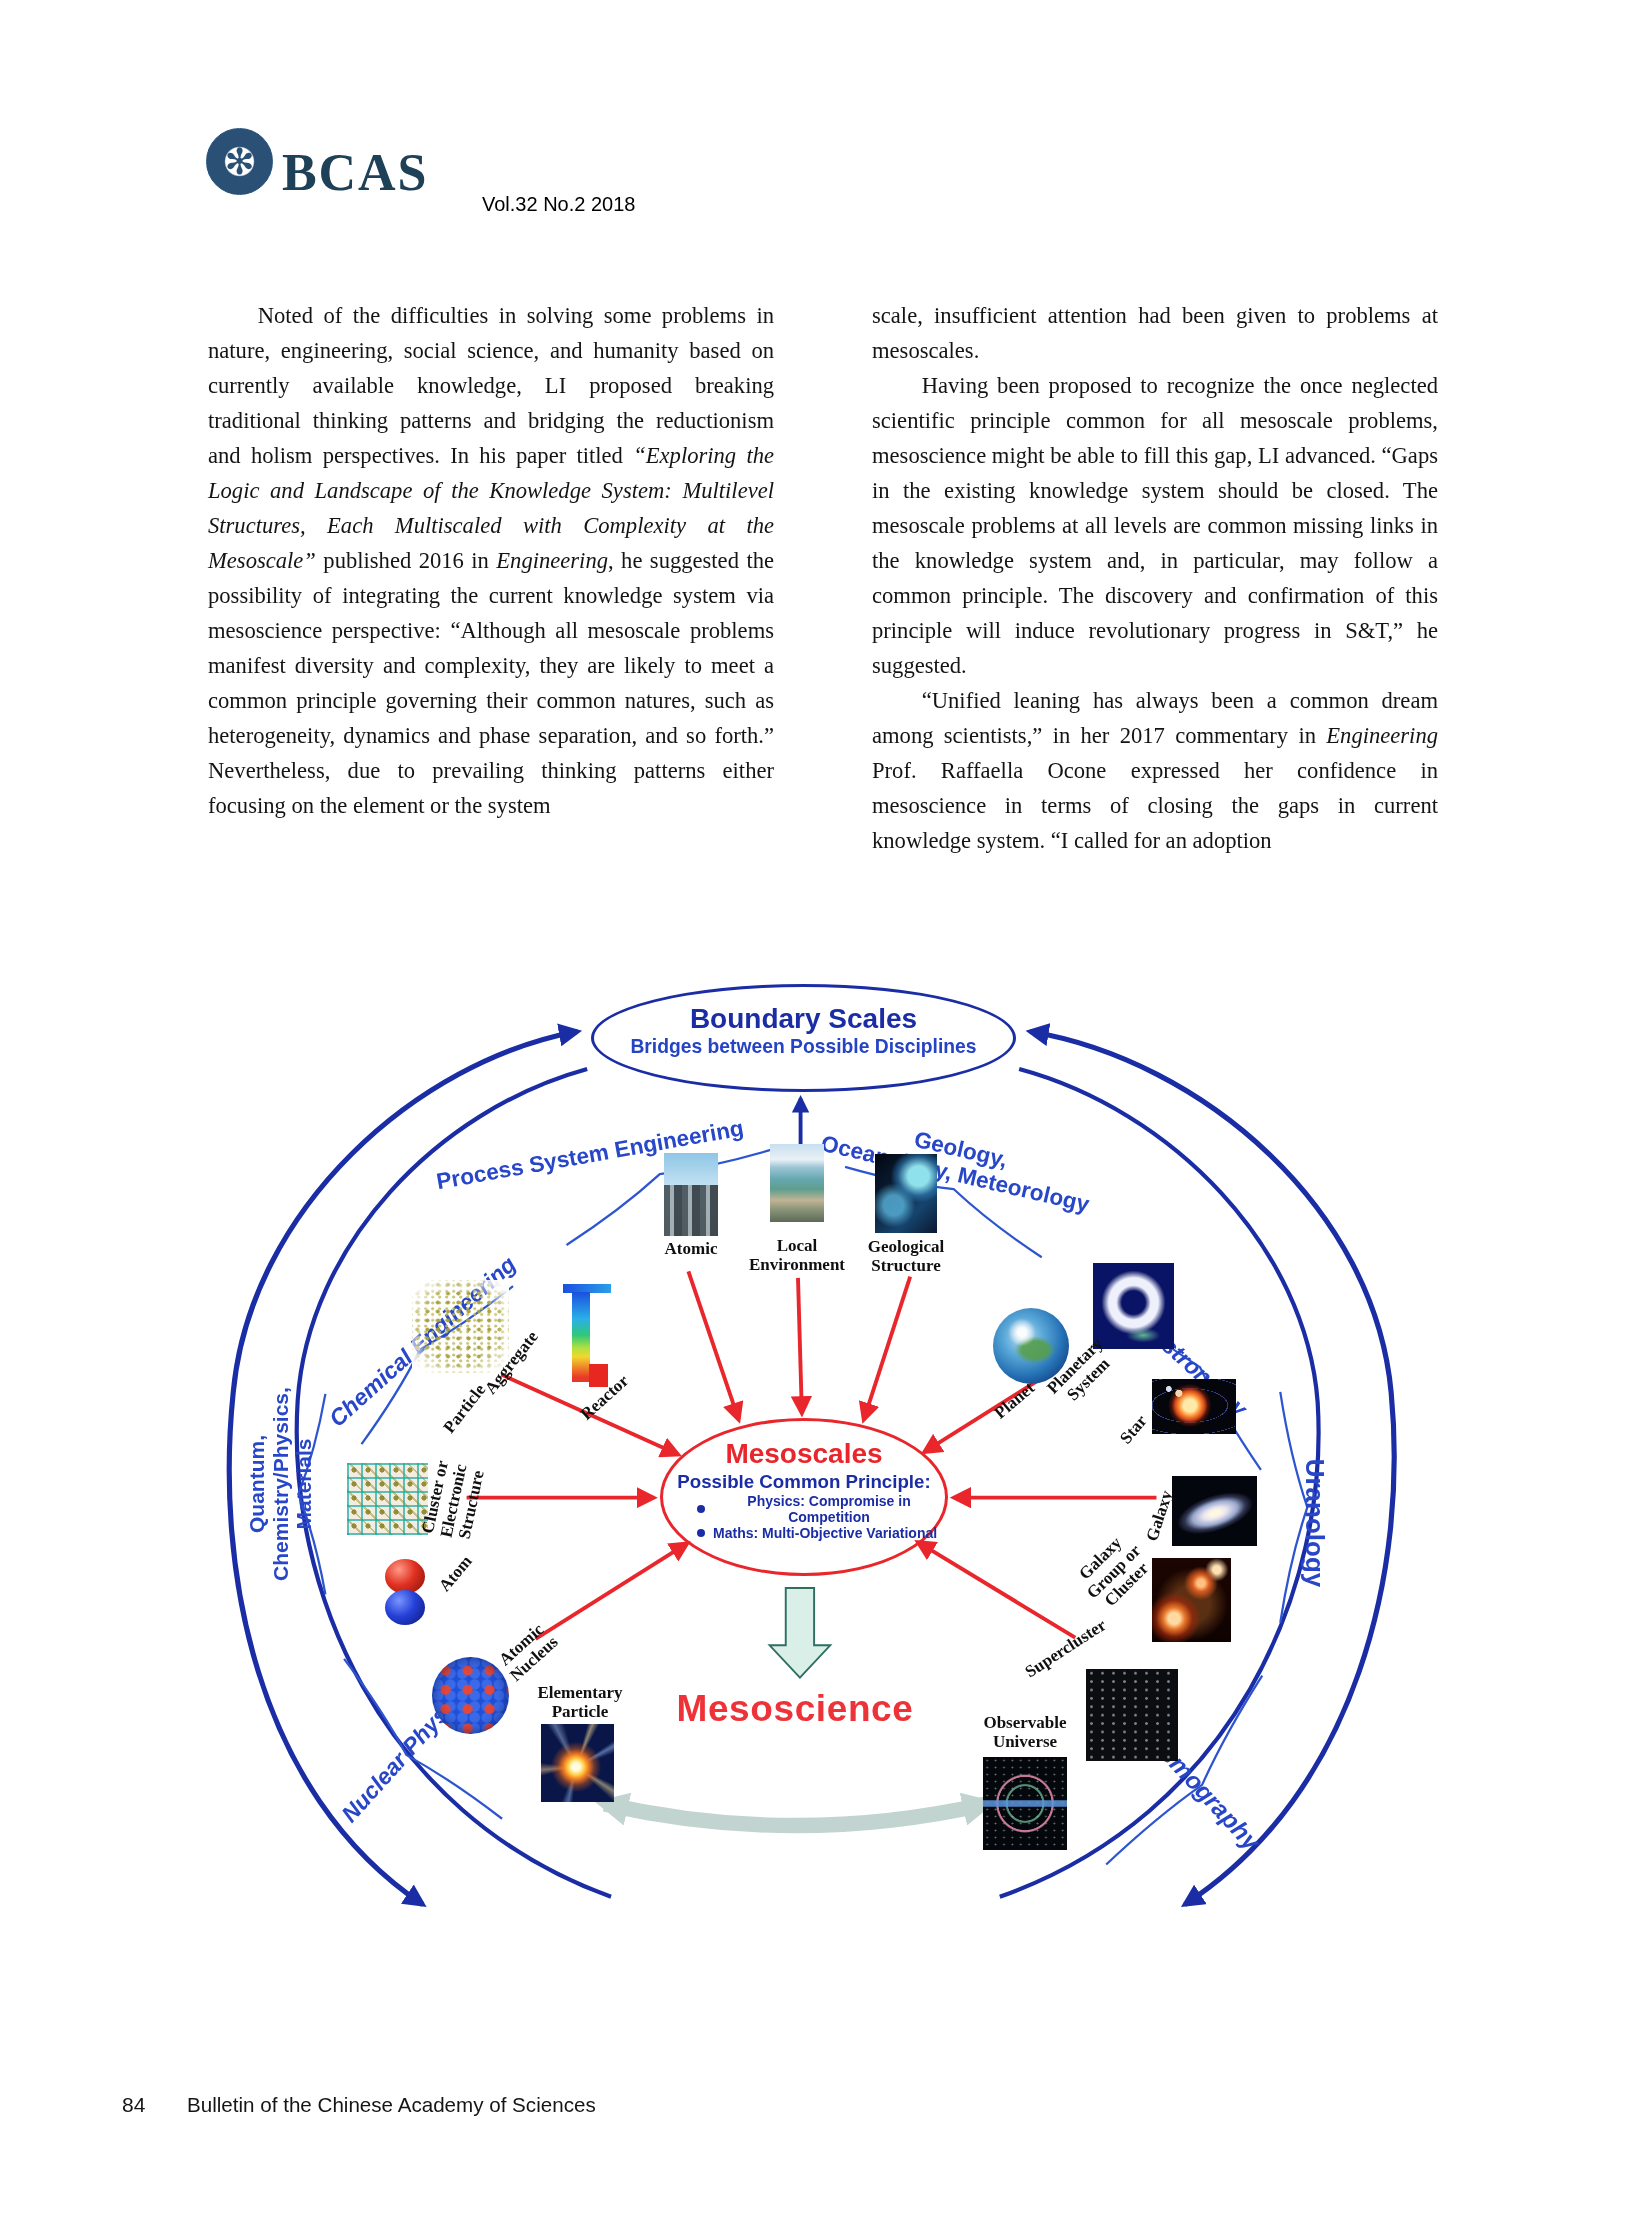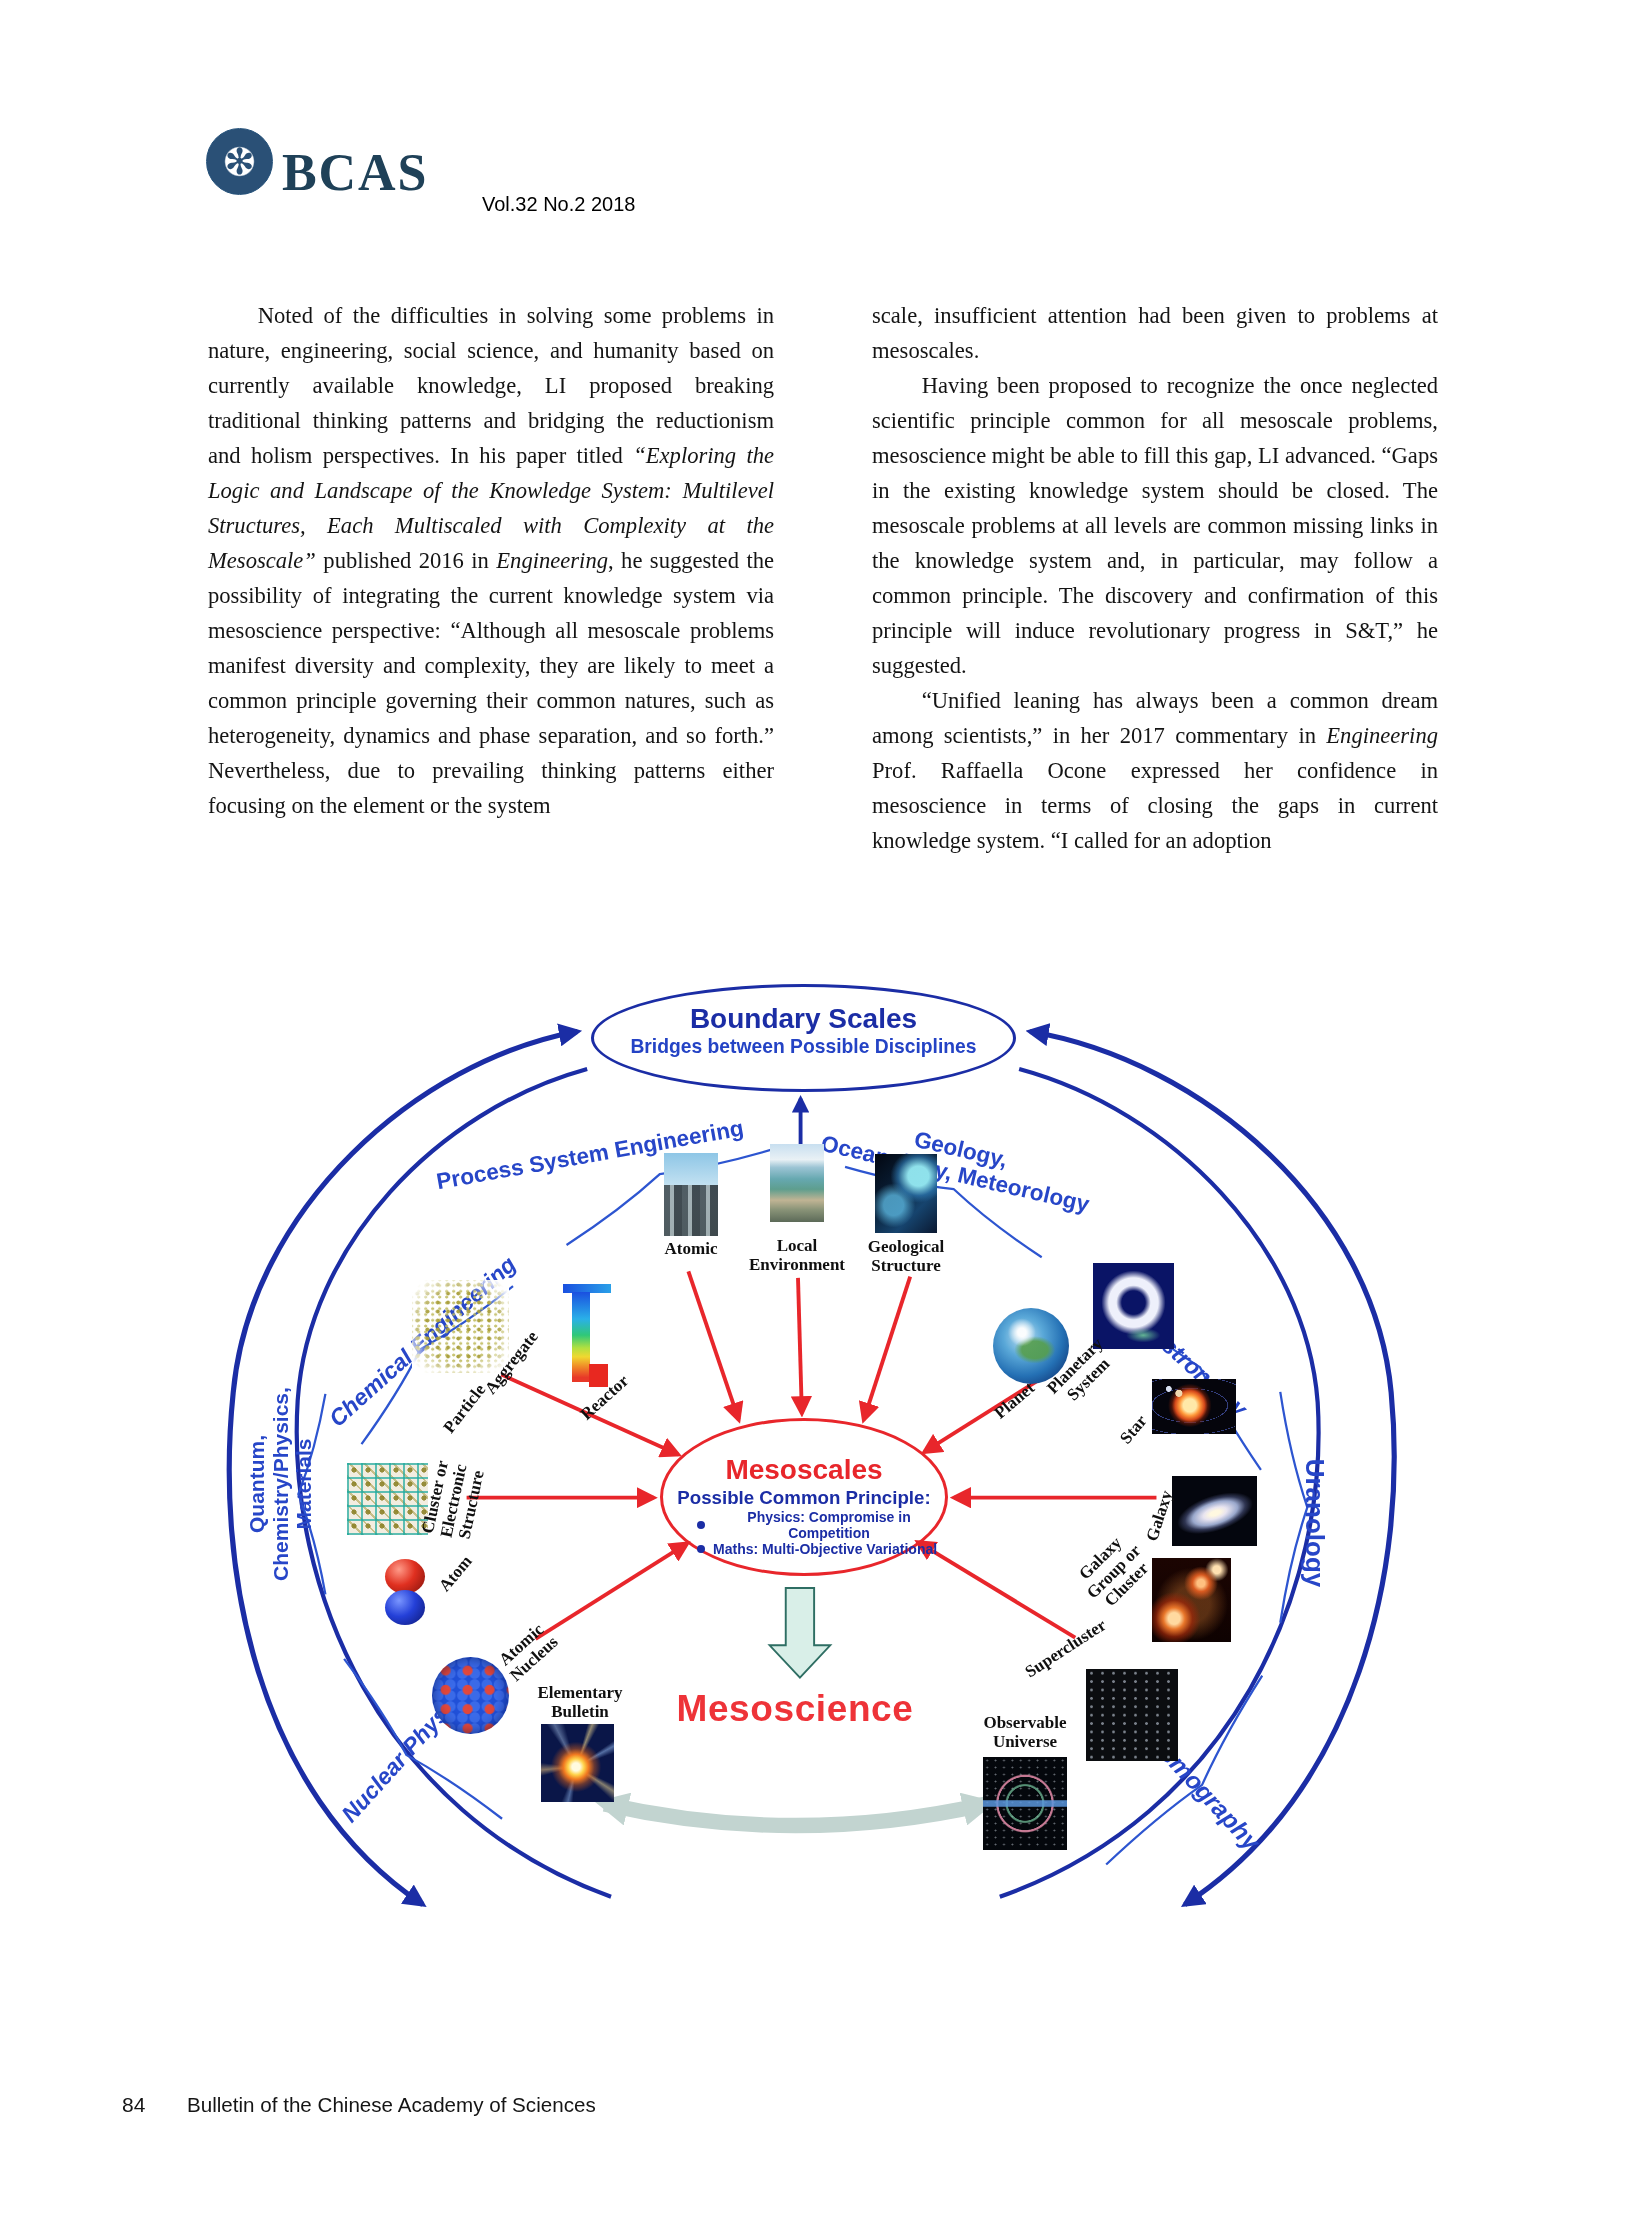--- a/index.html
+++ b/index.html
@@ -25,21 +25,21 @@
 
   
   .figure { position:absolute; left:210px; top:954px; width:1225px; height:961px; }
   .figure svg.overlay { position:absolute; inset:0; }
 
   .ellipse { position:absolute; border-radius:50%; text-align:center; }
   .top-ellipse { left:381px; top:30px; width:425px; height:108px; border:3.9px solid #1b2da5; padding-top:15.5px; }
   .top-ellipse .t1 { font-size:28px; font-weight:700; color:#1b2da5; }
   .top-ellipse .t2 { font-size:19.3px; font-weight:700; color:#2443c5; margin-top:1.3px; }
   .center-ellipse { left:450px; top:464px; width:288px; height:158px; border:3.9px solid #e8262b; padding-top:17px; }
-  .center-ellipse .t1 { font-size:28px; font-weight:700; color:#e8262b;margin-top:16px; }
+  .center-ellipse .t1 { font-size:28px; font-weight:700; color:#e8262b; }
   .center-ellipse .t2 { font-size:18.7px; font-weight:700; color:#1b2da5; margin-top:1.3px; }
   .bullet-row { display:flex; align-items:center; gap:7.7px; padding-left:34px; margin-top:0; text-align:center; }
   .bullet-dot { width:8.4px; height:8.4px; border-radius:50%; background:#1b2da5; flex:0 0 auto; }
   .bullet-row .bt { font-size:14px; font-weight:700; color:#1b2da5; }
 
   .mesoscience { position:absolute; left:585px; top:755px; transform:translate(-50%,-50%);
     font-size:37px; font-weight:700; color:#ee3338; letter-spacing:0.6px; }
 
   .rot { position:absolute; transform:translate(-50%,-50%) rotate(var(--r,0deg));
     white-space:pre-line; text-align:center; }
@@ -295,20 +295,20 @@
     <div class="rot ilabel" style="left:815px;top:779px;--r:0deg;">Observable
 Universe</div>
     <div class="rot ilabel" style="left:255px;top:455px;--r:-52deg;">Particle</div>
     <div class="rot ilabel" style="left:244px;top:547px;--r:-78deg;">Cluster or
 Electronic
 Structure</div>
     <div class="rot ilabel" style="left:246px;top:620px;--r:-50deg;">Atom</div>
     <div class="rot ilabel" style="left:318px;top:698px;--r:-42deg;">Atomic
 Nucleus</div>
     <div class="rot ilabel" style="left:370px;top:749px;--r:0deg;">Elementary
-Bulletin</div>
+Particle</div>
   </div>
 
 
   <div class="footer-num">84</div>
   <div class="footer-journal">Bulletin of the Chinese Academy of Sciences</div>
 </div>
 
 
 </body></html>

